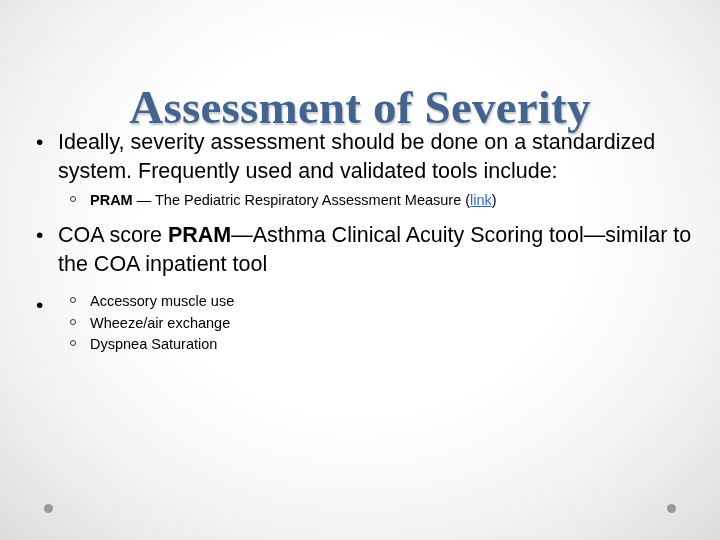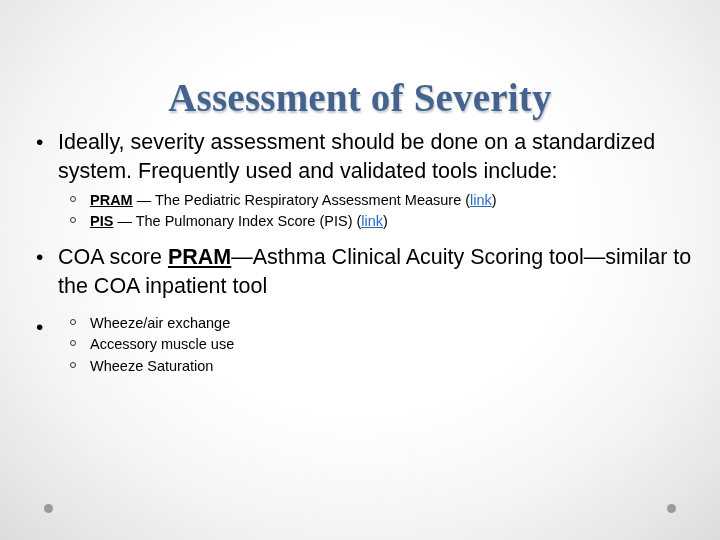--- a/index.html
+++ b/index.html
@@ -20,21 +20,21 @@
     background: radial-gradient(ellipse at 50% 42%, #ffffff 0%, #ffffff 42%, #f4f4f4 68%, #e6e6e6 88%, #dcdcdc 100%);
     overflow: hidden;
   }
   .slide-title {
     position: absolute;
     top: 52px;
     left: 0;
     width: 720px;
     text-align: center;
     font-family: "Liberation Serif", serif;
-    font-size: 39px;
+    font-size: 47px;
     line-height: 1.05;
     color: #44648f;
     letter-spacing: 0.2px;
     text-shadow: 1px 2px 2px rgba(120,130,145,0.45);
   }
   .body {
     position: absolute;
     top: 128px;
     left: 26px;
     width: 668px;
@@ -75,21 +75,21 @@
   ul.lvl2 > li > .bullet-o {
     position: absolute;
     left: 12px;
     top: 6px;
     width: 6px;
     height: 6px;
     border: 1px solid #333;
     border-radius: 50%;
     box-sizing: border-box;
   }
-  .b { font-weight: bold; text-decoration: underline; }
+  .b { font-weight: bold; }
   a.link {
     color: #2a6bc4;
   }
   .sub-block { margin-top: 1px; }
   .gap-a { margin-top: 10px; }
   .gap-b { margin-top: 12px; }
   .dot {
     position: absolute;
     width: 9px;
     height: 9px;
@@ -111,46 +111,42 @@
     <ul class="lvl1">
 
       <li>
         <span class="bullet">•</span>
         <span>Ideally, severity assessment should be done on a standardized system.  Frequently used and validated tools include:</span>
         <ul class="lvl2 sub-block">
           <li>
             <span class="bullet-o"></span>
             <span class="b">PRAM</span><span> — The Pediatric Respiratory Assessment Measure (</span><a class="link" href="#">link</a><span>)</span>
           </li>
-          <li>
-            <span class="bullet-o"></span>
-            <span class="b">PIS</span><span> — The Pulmonary Index Score (PIS) (</span><a class="link" href="#">link</a><span>)</span>
-          </li>
         </ul>
       </li>
 
       <li class="gap-a">
         <span class="bullet">•</span>
         <span>COA score </span><span class="b">PRAM</span><span>—Asthma Clinical Acuity Scoring tool—similar to the COA inpatient tool</span>
       </li>
 
       <li class="gap-b">
         <span class="bullet">•</span>
         <ul class="lvl2 sub-block">
           <li>
             <span class="bullet-o"></span>
+            <span>Accessory muscle use</span>
+          </li>
+          <li>
+            <span class="bullet-o"></span>
             <span>Wheeze/air exchange</span>
           </li>
           <li>
             <span class="bullet-o"></span>
-            <span>Accessory muscle use</span>
-          </li>
-          <li>
-            <span class="bullet-o"></span>
-            <span>Wheeze Saturation</span>
+            <span>Dyspnea Saturation</span>
           </li>
         </ul>
       </li>
 
     </ul>
   </div>
 
   <span class="dot left"></span>
   <span class="dot right"></span>
 

